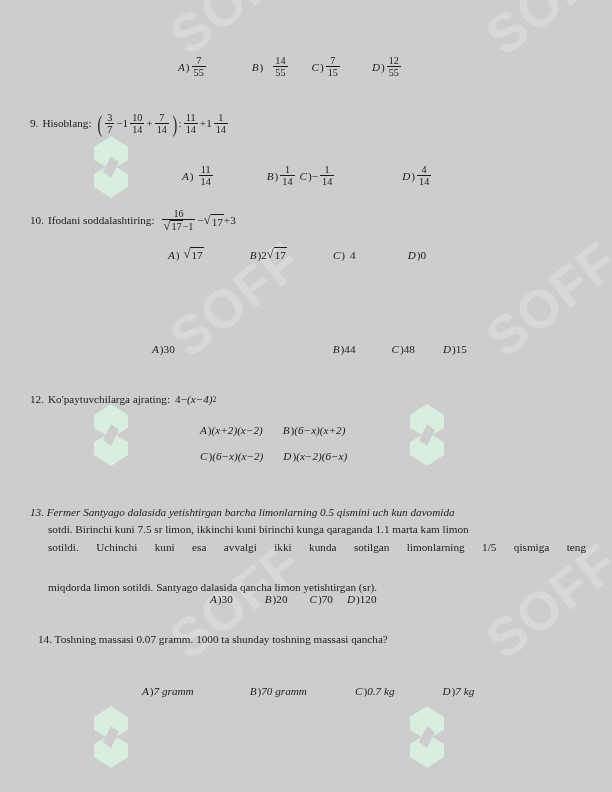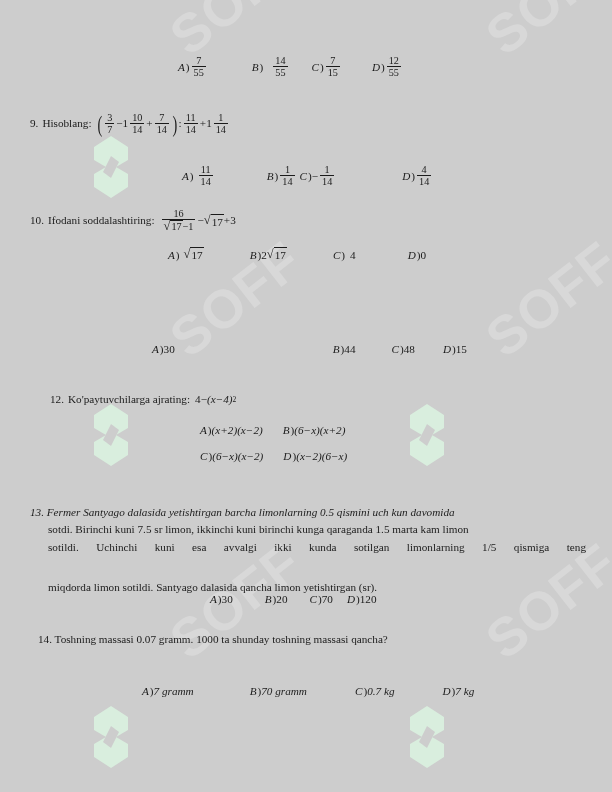--- a/index.html
+++ b/index.html
@@ -381,21 +381,21 @@
       <span>48</span>
     </span>
     <span style="width:28px"></span>
     <span class="opt">
       <span class="optlabel">D</span>
         <span class="paren">)</span>
       <span>15</span>
     </span>
   </div>
 
-  <div class="row qtext" style="left:30px; top:391px;margin-left:20px;">
+  <div class="row qtext" style="left:30px; top:391px;">
     <span class="expr">
       <span class="qnum">12.</span>
       <span style="width:4px"></span>
       <span>Ko'paytuvchilarga ajrating:</span>
       <span style="width:5px"></span>
       <span>4−</span>
         <span class="ital">(x−4)</span>
         <sup style="font-size:7.5px">2</sup>
     </span>
   </div>
@@ -426,21 +426,21 @@
         <span class="paren">)</span>
       <span class="ital">(x−2)(6−x)</span>
     </span>
   </div>
 
   <div class="row" style="left:30px; top:504px; width:556px;">
     <div class="qtext" style="text-align:left;font-style:italic;">
       <span class="qnum">13.</span>
       <span>Fermer Santyago dalasida yetishtirgan barcha limonlarning 0.5 qismini uch kun davomida</span>
     </div>
-    <div class="qtext" style="padding-left:18px; text-align:left;">sotdi. Birinchi kuni 7.5 sr limon, ikkinchi kuni birinchi kunga qaraganda 1.5 marta kam limon</div>
+    <div class="qtext" style="padding-left:18px; text-align:left;">sotdi. Birinchi kuni 7.5 sr limon, ikkinchi kuni birinchi kunga qaraganda 1.1 marta kam limon</div>
     <div class="qtext" style="padding-left:18px; text-align:justify; text-align-last:justify; width:538px;">sotildi. Uchinchi kuni esa avvalgi ikki kunda sotilgan limonlarning 1/5 qismiga teng</div>
     <div class="qtext" style="padding-left:18px; text-align:left;margin-top:23px;">miqdorda limon sotildi. Santyago dalasida qancha limon yetishtirgan (sr).</div>
   </div>
 
   <div class="opts" style="left:210px; top:593px;">
     <span class="opt">
       <span class="optlabel">A</span>
         <span class="paren">)</span>
       <span>30</span>
     </span>

